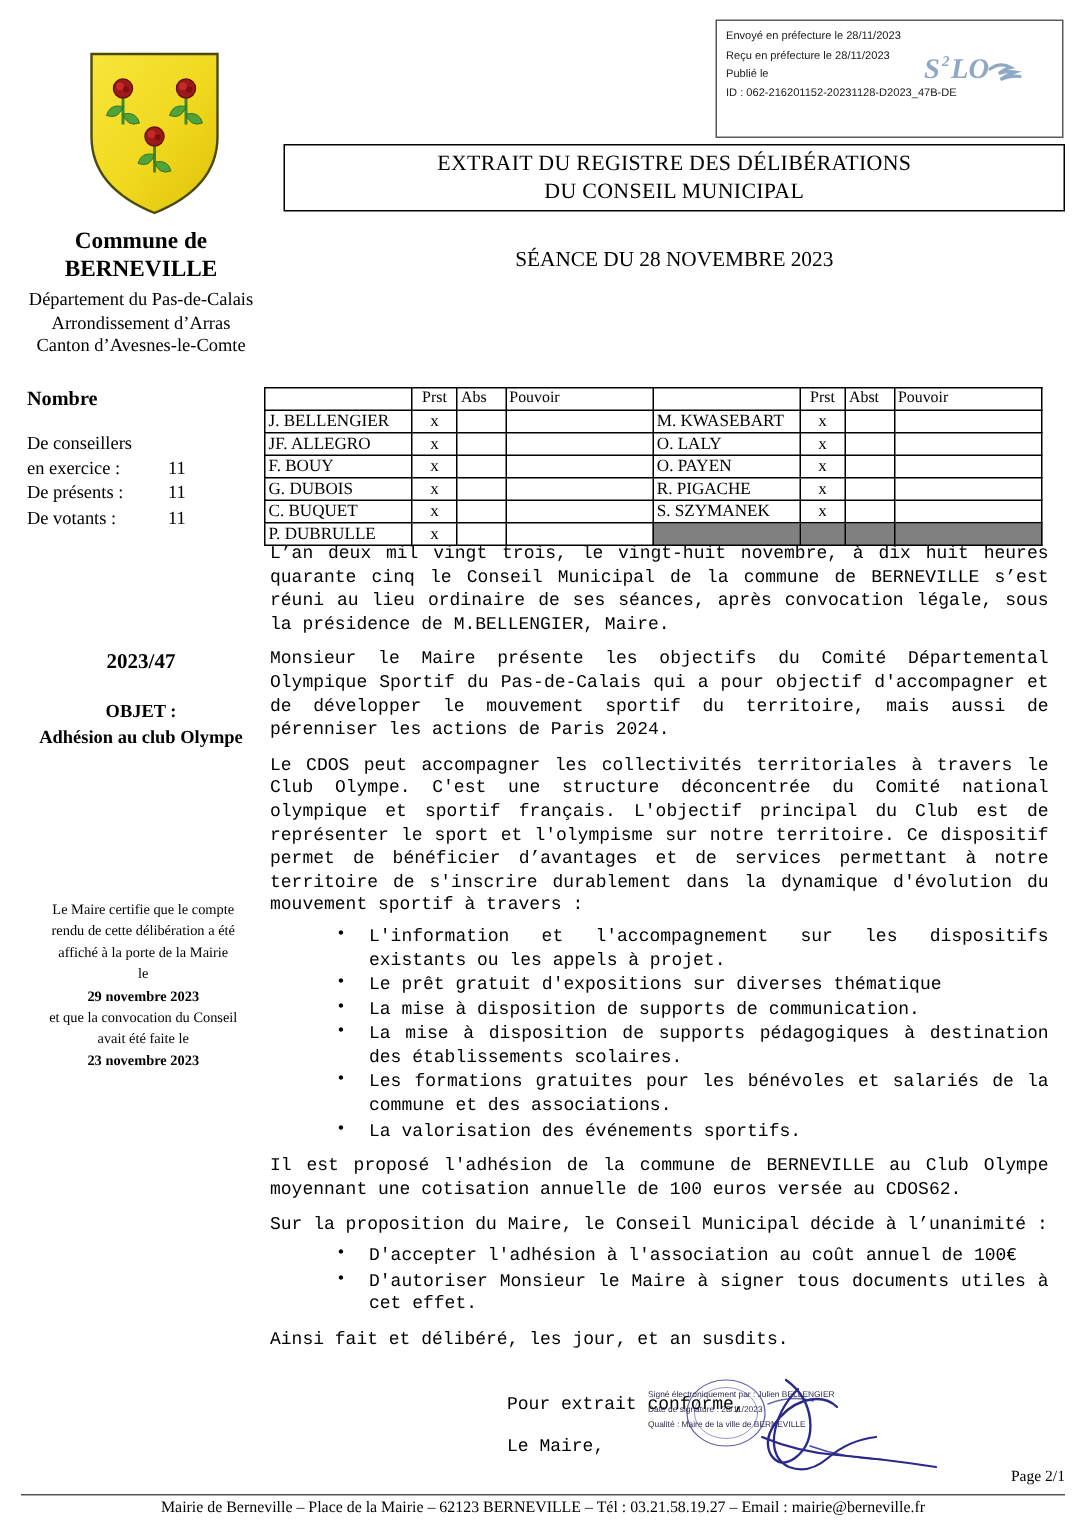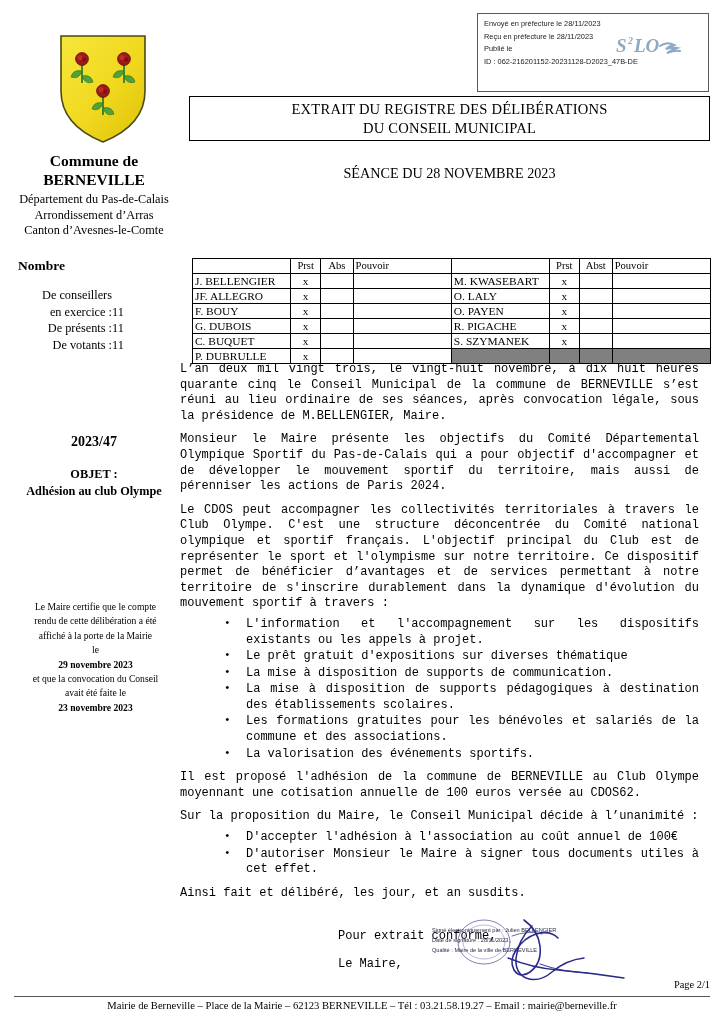--- a/index.html
+++ b/index.html
@@ -90,21 +90,20 @@
   .nombre-list {
     position: absolute;
     left: 18px;
     top: 287px;
     width: 160px;
     font-size: 12.3px;
     line-height: 1.35;
   }
   .nombre-row {
     display: flex;
-    text-align: right;
   }
   .nombre-row .lbl { width: 94px; }
   .nombre-row .val { }
 
   .ref-number {
     position: absolute;
     left: 0;
     top: 434px;
     width: 188px;
     text-align: center;
@@ -163,37 +162,37 @@
     left: 189px;
     top: 165px;
     width: 521px;
     text-align: center;
     font-size: 14.2px;
   }
 
   
   .attendance {
     position: absolute;
-    left: 192px;
+    left: 176px;
     top: 258px;
     width: 519px;
     border-collapse: collapse;
     font-size: 11.4px;
     padding-left: 20px;
   }
   .attendance td {
     border: 1px solid #000000;
     height: 14px;
     padding: 0 2px;
     line-height: 1.14;
     vertical-align: middle;
   }
   .attendance .c-name  { width: 97px; }
   .attendance .c-prst  { width: 27px; text-align: center; }
-  .attendance .c-abs   { width: 29px; text-align: center; }
+  .attendance .c-abs   { width: 29px; }
   .attendance .c-pouv  { width: 104px; }
   .attendance td.hdr   { font-size: 10.6px; }
   .attendance td.filled { background: #808080; }
 
   
   .body-col {
     position: absolute;
     left: 180px;
     top: 362px;
     width: 519px;

